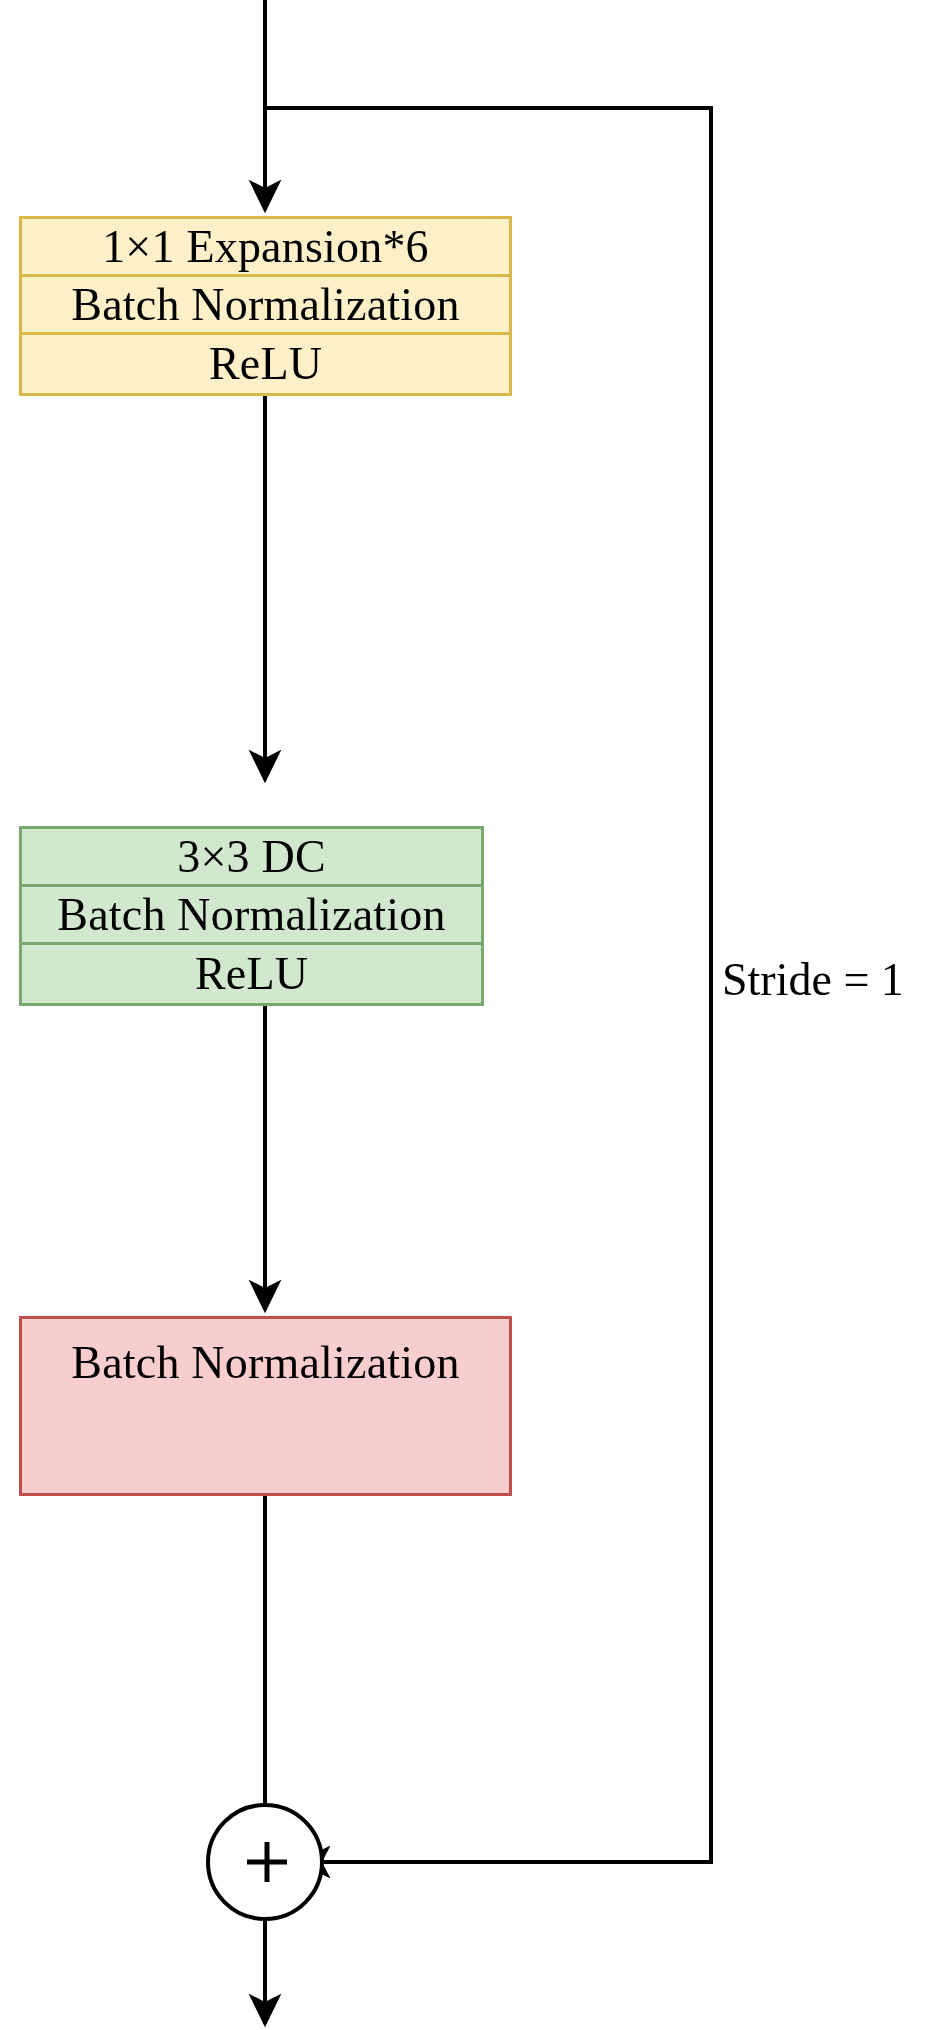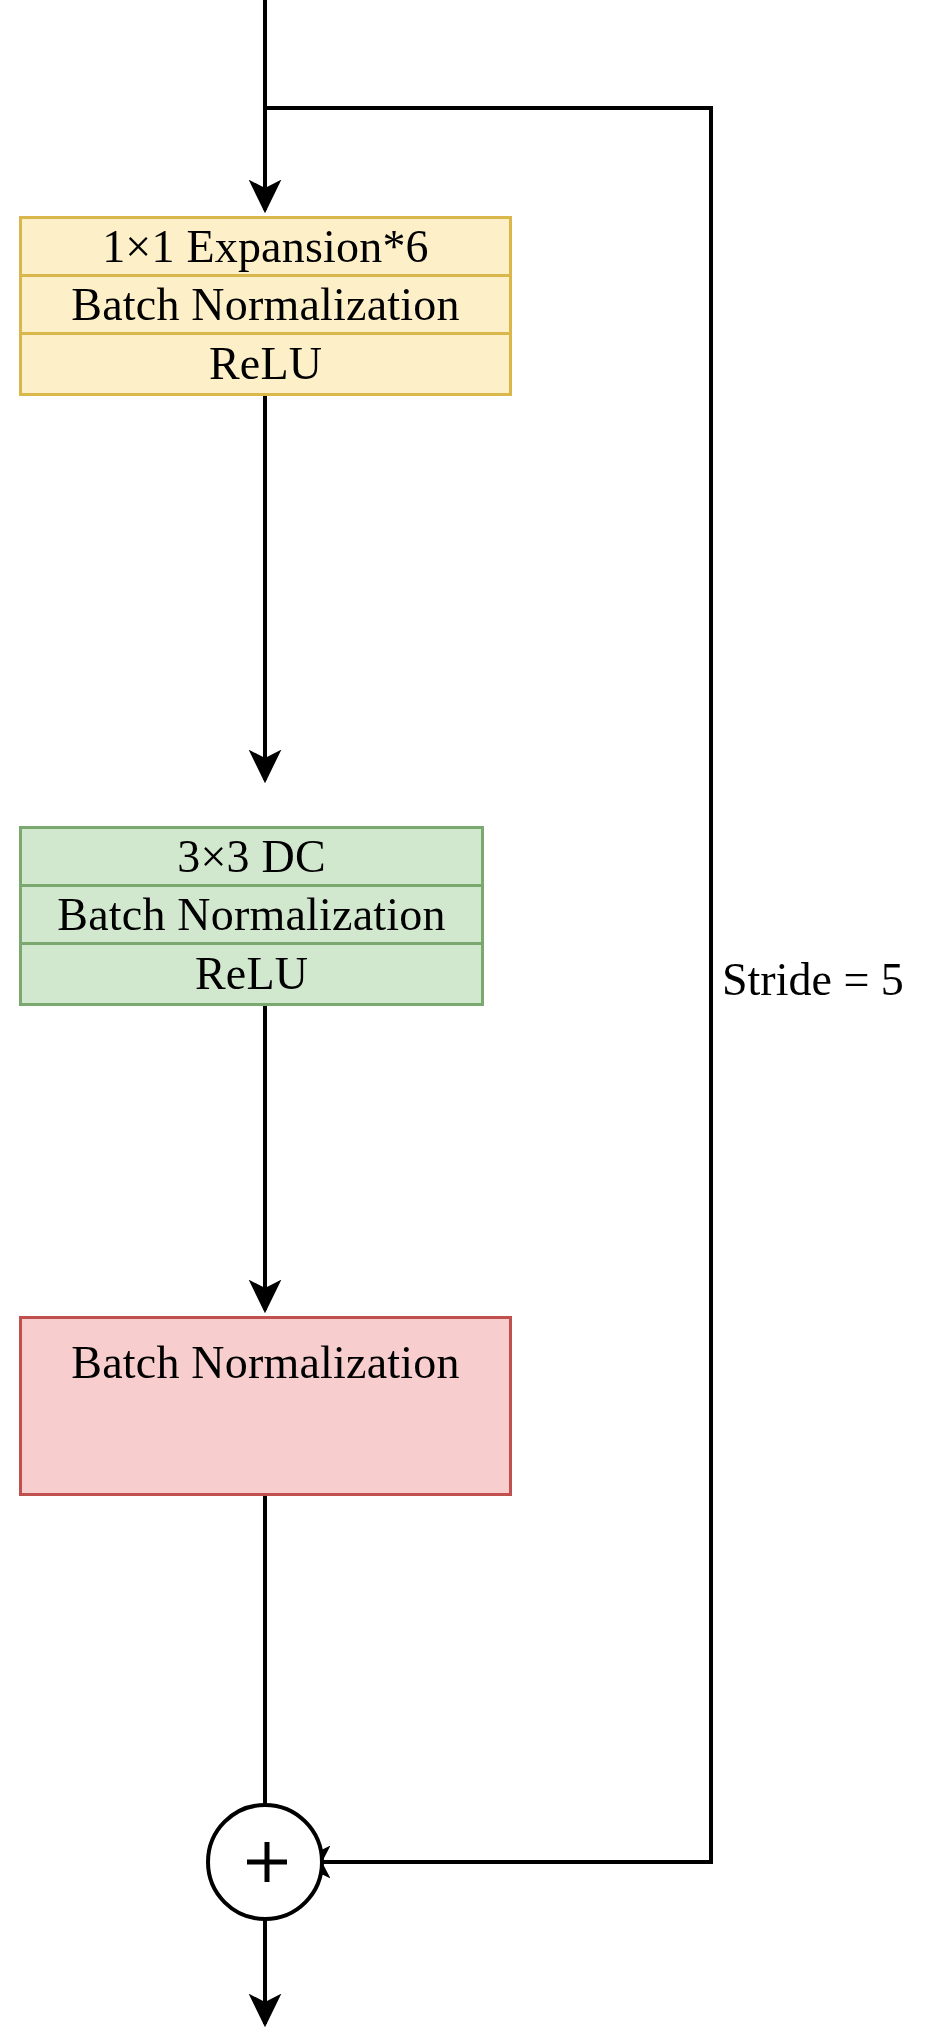--- a/index.html
+++ b/index.html
@@ -151,15 +151,15 @@
   <div class="block block-depthwise">
     <div class="row">3×3 DC</div>
     <div class="row">Batch Normalization</div>
     <div class="row">ReLU</div>
   </div>
 
   <div class="block block-projection">
     <div class="row">Batch Normalization</div>
   </div>
 
-  <div class="stride-label">Stride = 5</div>
+  <div class="stride-label">Stride = 1</div>
 
 </div>
 
 </body></html>

